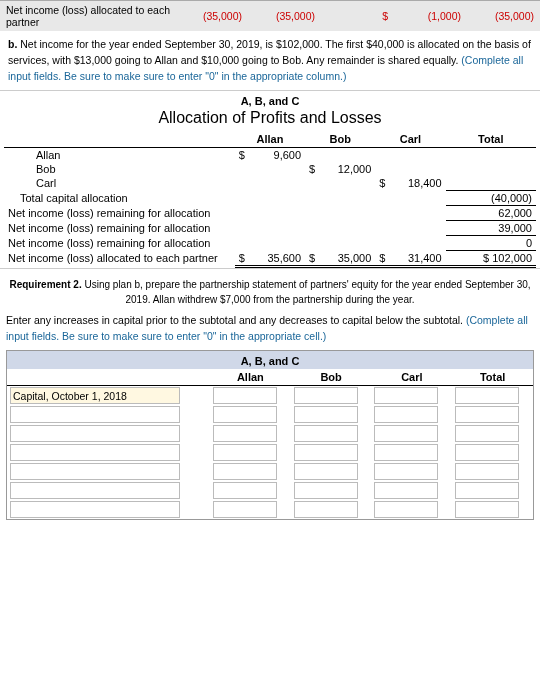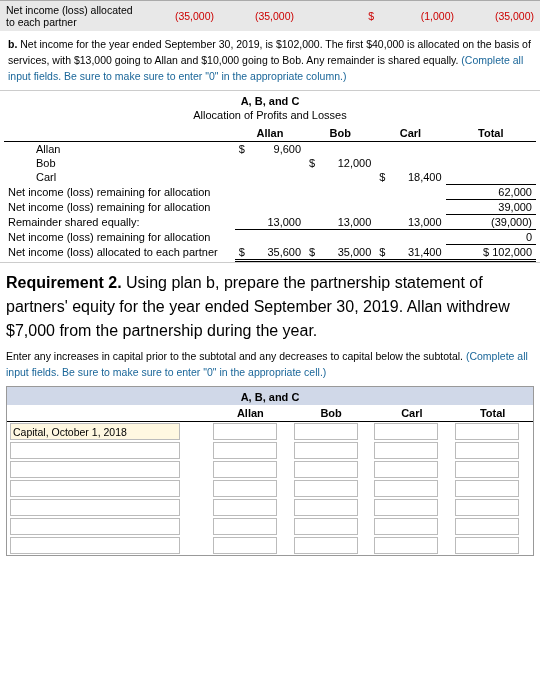--- a/index.html
+++ b/index.html
@@ -13,40 +13,40 @@
 
     .top-row {
       display: flex;
       align-items: center;
       background: #e8e8e8;
       border-top: 1px solid #aaa;
       padding: 3px 6px;
       font-size: 10.5px;
     }
     .top-row .label { flex: 1; }
-    .top-row .values { display: flex; gap: 10px; }
+    .top-row .values { display: flex; gap: 3px; }
     .top-row .val { width: 70px; text-align: right; color: #c00; }
 
     .note-b {
       padding: 6px 8px;
       font-size: 10.5px;
       line-height: 1.5;
       border-bottom: 1px solid #ccc;
     }
     .note-b .highlight { color: #1a6699; }
 
     .section-title {
       text-align: center;
       font-weight: bold;
       padding: 4px 0 2px;
       font-size: 11px;
     }
     .section-subtitle {
       text-align: center;
-      font-size: 11px;
+      font-size: 16px;
       padding-bottom: 4px;
     }
 
     table {
       width: 100%;
       border-collapse: collapse;
       font-size: 11px;
     }
     th {
       text-align: center;
@@ -59,23 +59,24 @@
     }
 
     .right { text-align: right; }
 
     .table-wrap {
       padding: 0 4px;
     }
 
     .req2 {
       padding: 8px 6px 4px;
-      font-size: 16px;
+      font-size: 10px;
       line-height: 1.5;
       border-top: 1px solid #ccc;
+      text-align: center;
     }
     .req2 strong { font-weight: bold; }
 
     .enter-note {
       padding: 2px 6px 6px;
       font-size: 10.5px;
       line-height: 1.5;
     }
     .enter-note .highlight { color: #1a6699; }
 
@@ -182,45 +183,45 @@
       </tr>
 
       <tr>
         <td style="padding-left:32px;">Carl</td>
         <td></td>
         <td></td>
         <td class="right"><span style="float:left">$</span>18,400</td>
         <td></td>
       </tr>
 
+      <tr>
+        <td style="padding-left:16px;">Total capital allocation</td>
+        <td></td>
+        <td></td>
+        <td></td>
+        <td class="right" style="border-top:1px solid #000;">(40,000)</td>
+      </tr>
 
       <tr>
         <td>Net income (loss) remaining for allocation</td>
         <td></td>
         <td></td>
         <td></td>
         <td class="right" style="border-top:1px solid #000;">62,000</td>
       </tr>
 
 
       <tr>
         <td>Net income (loss) remaining for allocation</td>
         <td></td>
         <td></td>
         <td></td>
         <td class="right" style="border-top:1px solid #000;">39,000</td>
       </tr>
 
-      <tr>
-        <td>Remainder shared equally:</td>
-        <td class="right" style="border-bottom:1px solid #000;">13,000</td>
-        <td class="right" style="border-bottom:1px solid #000;">13,000</td>
-        <td class="right" style="border-bottom:1px solid #000;">13,000</td>
-        <td class="right" style="border-top:1px solid #000;">(39,000)</td>
-      </tr>
 
       <tr>
         <td>Net income (loss) remaining for allocation</td>
         <td></td>
         <td></td>
         <td></td>
         <td class="right" style="border-top:1px solid #000; border-bottom:1px solid #000;">0</td>
       </tr>
 
       <tr>

